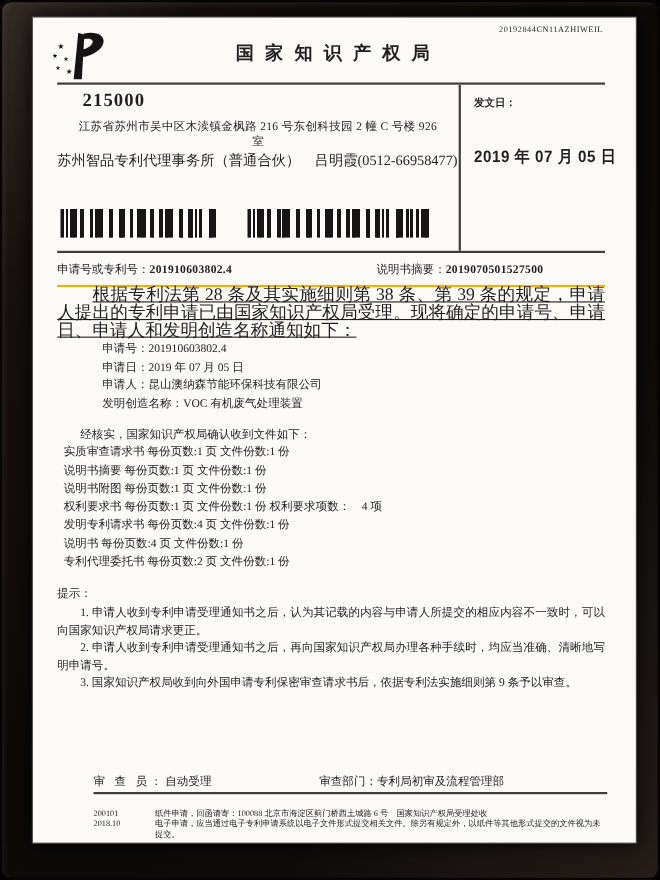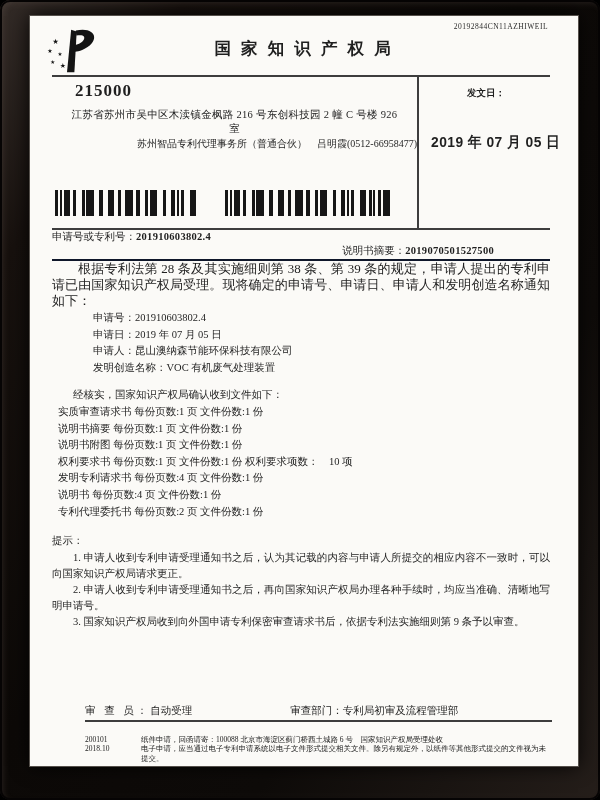--- a/index.html
+++ b/index.html
@@ -13,38 +13,38 @@
   .hdr{position:relative;height:59px;}
   .logo{position:absolute;left:10px;top:10px;width:66px;height:48px;}
   .agency{position:absolute;left:0;right:0;top:22px;text-align:center;font-weight:bold;font-size:16.5px;letter-spacing:3px;}
   .doc-code{position:absolute;right:30px;top:6px;font-size:7.5px;letter-spacing:.5px;color:#2a2a2a;}
   
   .top-grid{margin:0 28px 0 22px;display:grid;grid-template-columns:1fr 133px;border-top:2px solid #3d3d3d;border-bottom:2px solid #3d3d3d;height:151px;}
   .addr-cell{padding-top:4px;position:relative;}
   .postal{font-size:17px;font-weight:bold;margin-left:23px;letter-spacing:1px;}
   .addr1{font-size:10.5px;text-align:center;margin-top:7px;letter-spacing:.3px;}
   .addr2{font-size:10.5px;text-align:center;}
-  .agent{font-size:10px;text-align:right;margin-top:1px;}
+  .agent{font-size:13px;text-align:left;margin-top:1px;}
   .barcodes{position:absolute;left:3px;bottom:12px;display:flex;gap:27px;}
   .barcode{height:26px;background-color:#fbfaf7;background-image:
     repeating-linear-gradient(90deg,#161616 0 3px,transparent 3px 9px),
     repeating-linear-gradient(90deg,transparent 0 5px,#161616 5px 7px,transparent 7px 13px),
     repeating-linear-gradient(90deg,transparent 0 11px,#161616 11px 15px,transparent 15px 21px);}
   .bc1{width:143px;}
   .bc2{width:170px;}
   .dispatch-cell{border-left:2px solid #3d3d3d;padding:10px 0 0 12px;}
-  .dispatch-label{font-size:9.5px;font-weight:bold;margin-left:36px;}
+  .dispatch-label{font-size:9.5px;font-weight:bold;}
   .dispatch-date{margin-top:33px;font-family:"Liberation Sans","DejaVu Sans",sans-serif;font-weight:bold;font-size:15px;transform:scaleX(.92);transform-origin:left;white-space:nowrap;letter-spacing:.5px;}
   
-  .numbers-row{margin:0 28px 0 22px;border-bottom:2px solid #0f172a;height:29px;display:flex;align-items:flex-start;font-size:10.5px;flex-direction:column;}
+  .numbers-row{margin:0 28px 0 22px;border-bottom:2px solid #eab308;height:29px;display:flex;align-items:center;font-size:10.5px;}
   .numbers-row .nval{font-weight:bold;letter-spacing:.3px;}
   .num-right{margin-left:auto;margin-right:56px;}
   
   .notice-title{margin:13px 0 8px;text-align:center;font-size:15px;font-weight:bold;letter-spacing:2px;}
-  .intro{margin:0 28px 0 22px;font-size:13px;line-height:16px;text-indent:2em;text-align:justify;}
+  .intro{margin:0 28px 0 22px;font-size:16px;line-height:16px;text-indent:2em;text-align:justify;text-decoration:underline;}
   .details{margin:1px 28px 0 63px;font-size:10.5px;line-height:16.5px;}
   .confirm-intro{margin:12px 28px 0 22px;font-size:10.5px;text-indent:2em;}
   .files{margin:2px 28px 0 28px;font-size:10.5px;line-height:16.6px;}
   .hints{margin:13px 28px 0 22px;font-size:10.5px;line-height:16px;}
   .hints .hint{margin:0;text-indent:2em;text-align:justify;}
   .hint-label{margin:0 0 1px 0;}
   
   .review-row{position:absolute;left:55px;right:28px;bottom:48px;font-size:10.5px;display:flex;text-align:center;}
   .review-row .dept{margin-left:98px;}
   .exam-label{letter-spacing:3px;}
@@ -105,21 +105,21 @@
       <div><span>申请人：</span><span>昆山澳纳森节能环保科技有限公司</span></div>
       <div><span>发明创造名称：</span><span>VOC 有机废气处理装置</span></div>
     </div>
 
     <div class="confirm-intro">经核实，国家知识产权局确认收到文件如下：</div>
 
     <div class="files">
       <div>实质审查请求书 每份页数:1 页  文件份数:1 份</div>
       <div>说明书摘要  每份页数:1 页  文件份数:1 份</div>
       <div>说明书附图  每份页数:1 页  文件份数:1 份</div>
-      <div>权利要求书  每份页数:1 页  文件份数:1 份  权利要求项数：　10 项</div>
+      <div>权利要求书  每份页数:1 页  文件份数:1 份  权利要求项数：　4 项</div>
       <div>发明专利请求书  每份页数:4 页  文件份数:1 份</div>
       <div>说明书  每份页数:4 页  文件份数:1 份</div>
       <div>专利代理委托书  每份页数:2 页  文件份数:1 份</div>
     </div>
 
     <div class="hints">
       <p class="hint-label">提示：</p>
       <p class="hint">1. 申请人收到专利申请受理通知书之后，认为其记载的内容与申请人所提交的相应内容不一致时，可以向国家知识产权局请求更正。</p>
       <p class="hint">2. 申请人收到专利申请受理通知书之后，再向国家知识产权局办理各种手续时，均应当准确、清晰地写明申请号。</p>
       <p class="hint">3. 国家知识产权局收到向外国申请专利保密审查请求书后，依据专利法实施细则第 9 条予以审查。</p>

